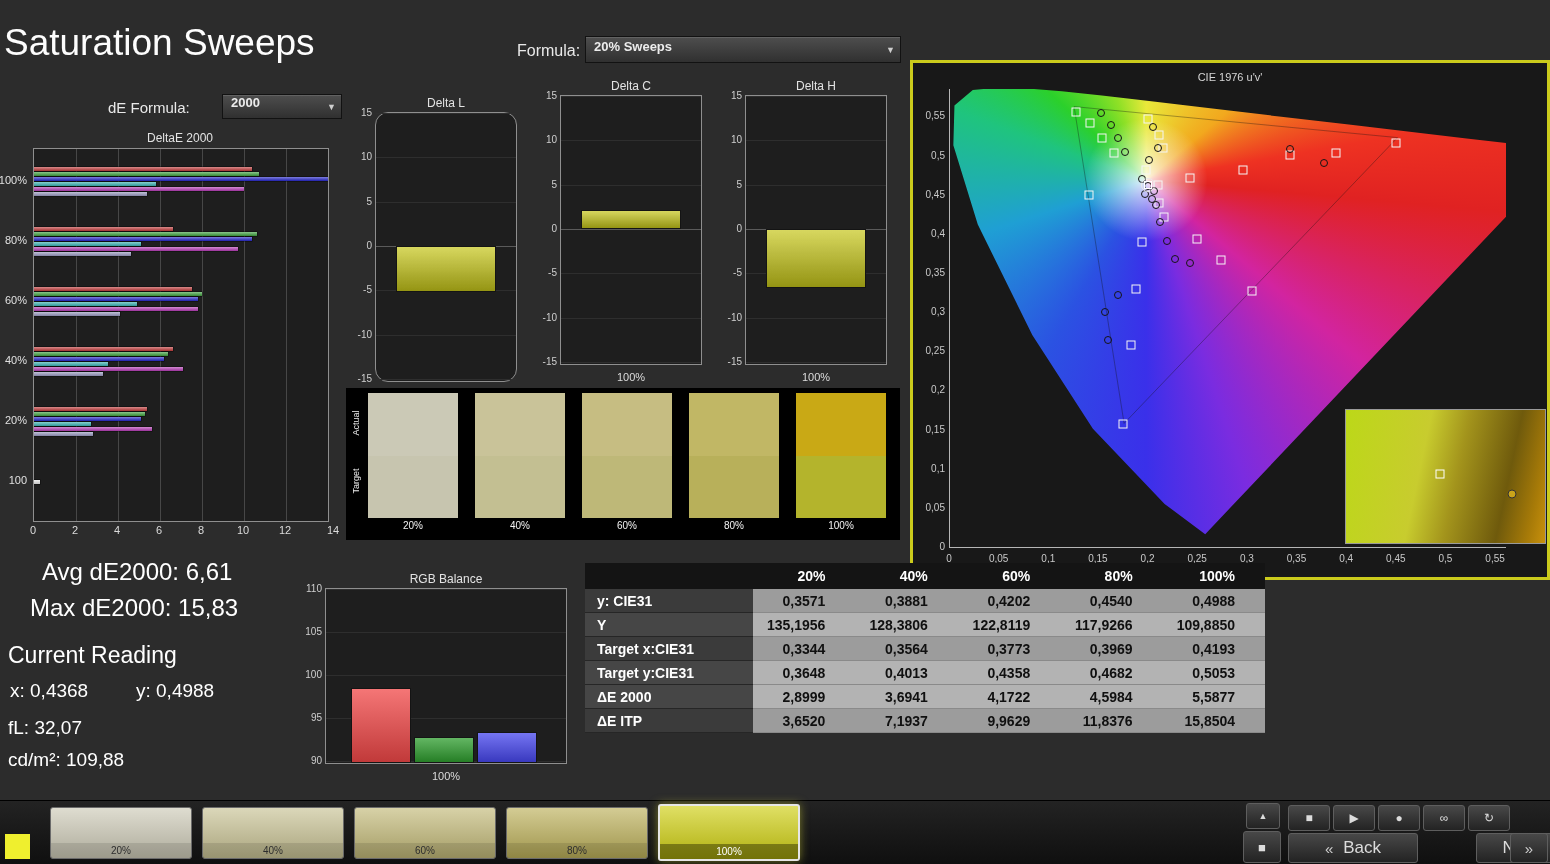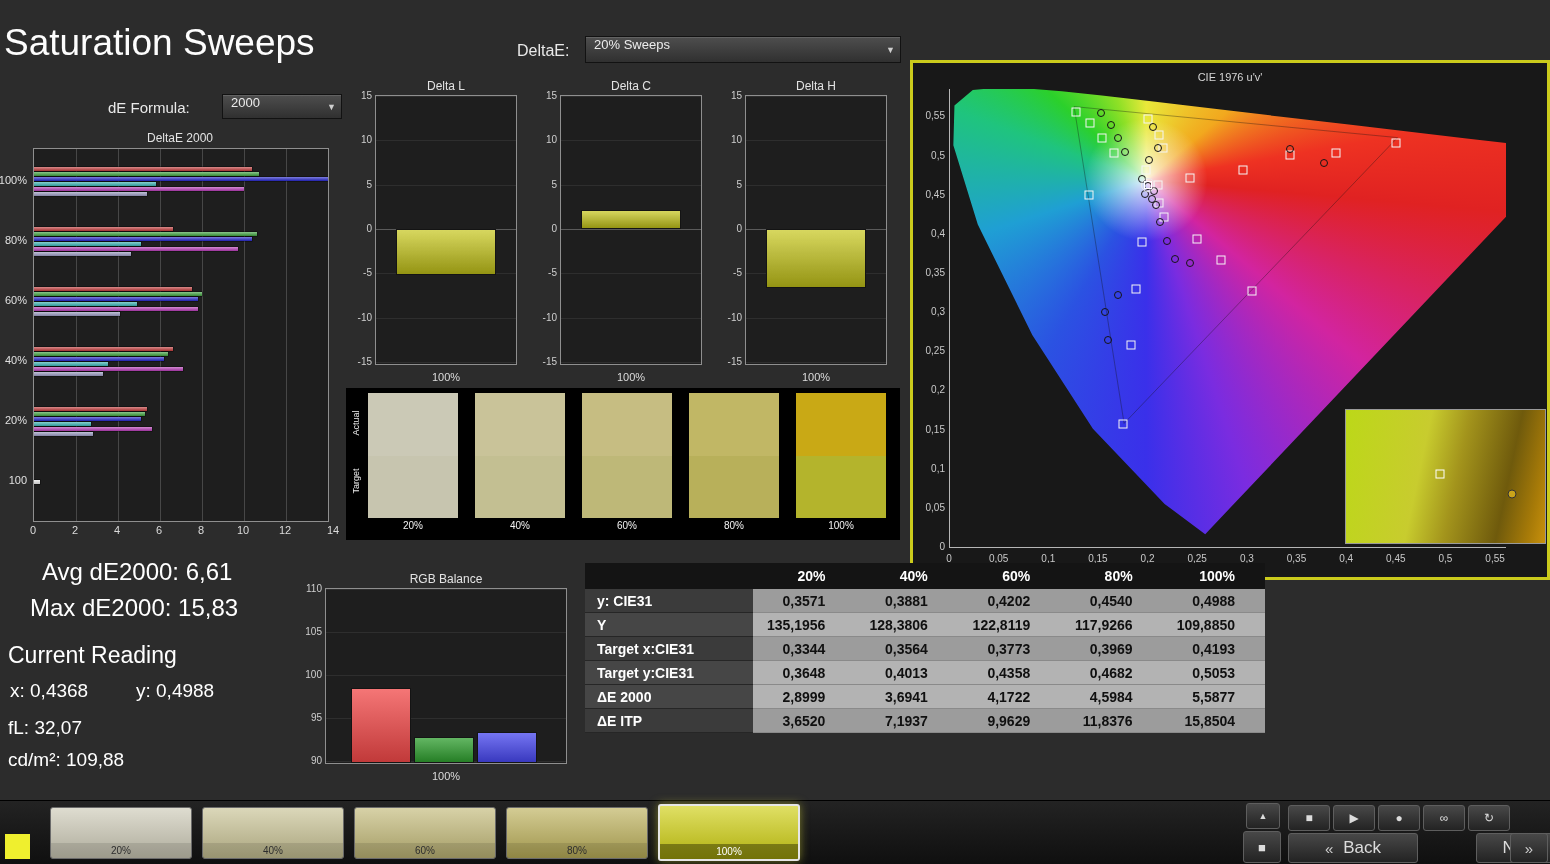--- a/index.html
+++ b/index.html
@@ -1,38 +1,38 @@
 <!DOCTYPE html>
 <html><head>
 <meta charset="utf-8">
 <style>
   html,body{margin:0;padding:0;background:#2c2c2c;}
   .page{position:relative;width:1550px;height:864px;background:#2c2c2c;font-family:"Liberation Sans",sans-serif;overflow:hidden;}
   .page-title{position:absolute;left:4px;top:22px;font-size:37px;color:#fdfdfd;}
   .ctl-label{position:absolute;color:#e9e9e9;}
   #de-formula-label{left:108px;top:99px;font-size:15px;}
   #levels-label{left:517px;top:42px;font-size:16px;}
-  .dropdown{position:absolute;background:linear-gradient(#4e4e4e,#303030);border:1px solid #121212;box-shadow:inset 0 1px 0 rgba(255,255,255,.12);color:#ececec;font-size:13px;display:flex;align-items:flex-start;padding:0 22px 0 8px;box-sizing:border-box;cursor:default;}
+  .dropdown{position:absolute;background:linear-gradient(#4e4e4e,#303030);border:1px solid #121212;box-shadow:inset 0 1px 0 rgba(255,255,255,.12);color:#ececec;font-size:13px;display:flex;align-items:flex-end;padding:0 22px 8px 8px;box-sizing:border-box;cursor:default;font-weight:bold;}
   #de-formula-select{left:222px;top:94px;width:120px;height:25px;}
   #levels-select{left:585px;top:36px;width:316px;height:27px;}
   .dd-arrow{position:absolute;right:5px;top:50%;transform:translateY(-50%);font-size:9px;color:#cfcfcf;}
 
   
   .de-title{position:absolute;left:33px;top:131px;width:294px;text-align:center;font-size:12px;color:#e3e3e3;}
   .de-chart{position:absolute;left:33px;top:148px;width:294px;height:372px;background:#1e1e1e;border:1px solid #8f8f8f;overflow:hidden;}
   .de-grid{position:absolute;top:0;bottom:0;width:1px;background:#474747;}
   .de-group{position:absolute;left:0;}
   .de-bar{height:4px;margin-bottom:1px;box-shadow:0 0 0 0.5px rgba(0,0,0,.6);}
   .de-ylabels{position:absolute;left:0;top:148px;width:30px;height:372px;}
   .de-ylabel{position:absolute;right:3px;font-size:11px;color:#e0e0e0;}
   .de-xlabel{position:absolute;top:524px;width:16px;text-align:center;font-size:11px;color:#dcdcdc;}
 
   
   .small-chart{position:absolute;width:140px;height:268px;background:#1e1e1e;border:1px solid #8f8f8f;}
-  #chart-delta-l{left:375px;top:95px;}
+  #chart-delta-l{left:375px;top:112px;border-radius:13px;}
   #chart-delta-c{left:560px;top:95px;}
   #chart-delta-h{left:745px;top:95px;}
   #chart-rgb{left:325px;top:588px;width:240px;height:174px;}
   .sc-title{position:absolute;top:-17px;left:0;width:100%;text-align:center;font-size:12px;color:#e3e3e3;}
   .sc-xlabel{position:absolute;bottom:-19px;left:0;width:100%;text-align:center;font-size:11px;color:#dcdcdc;}
   .sc-ylabel{position:absolute;left:-27px;width:23px;text-align:right;font-size:10px;color:#cfcfcf;}
   .sc-grid{position:absolute;left:0;width:100%;height:1px;background:#2e2e2e;}
   .sc-grid.zero{background:#5a5a5a;}
   .sc-bar{position:absolute;box-sizing:border-box;border:1px solid #141414;}
 
@@ -112,21 +112,21 @@
 <div class="page">
 
   <div class="page-title">Saturation Sweeps</div>
 
   <div class="ctl-label" id="de-formula-label">dE Formula:</div>
   <div class="dropdown" id="de-formula-select">
     <span>2000</span>
     <span class="dd-arrow">▼</span>
   </div>
 
-  <div class="ctl-label" id="levels-label">DeltaE:</div>
+  <div class="ctl-label" id="levels-label">Formula:</div>
   <div class="dropdown" id="levels-select">
     <span>20% Sweeps</span>
     <span class="dd-arrow">▼</span>
   </div>
 
   <div class="de-title">DeltaE 2000</div>
   <div class="de-chart">
       <div class="de-grid" style="left: 42px;"></div>
       <div class="de-grid" style="left: 84px;"></div>
       <div class="de-grid" style="left: 126px;"></div>

